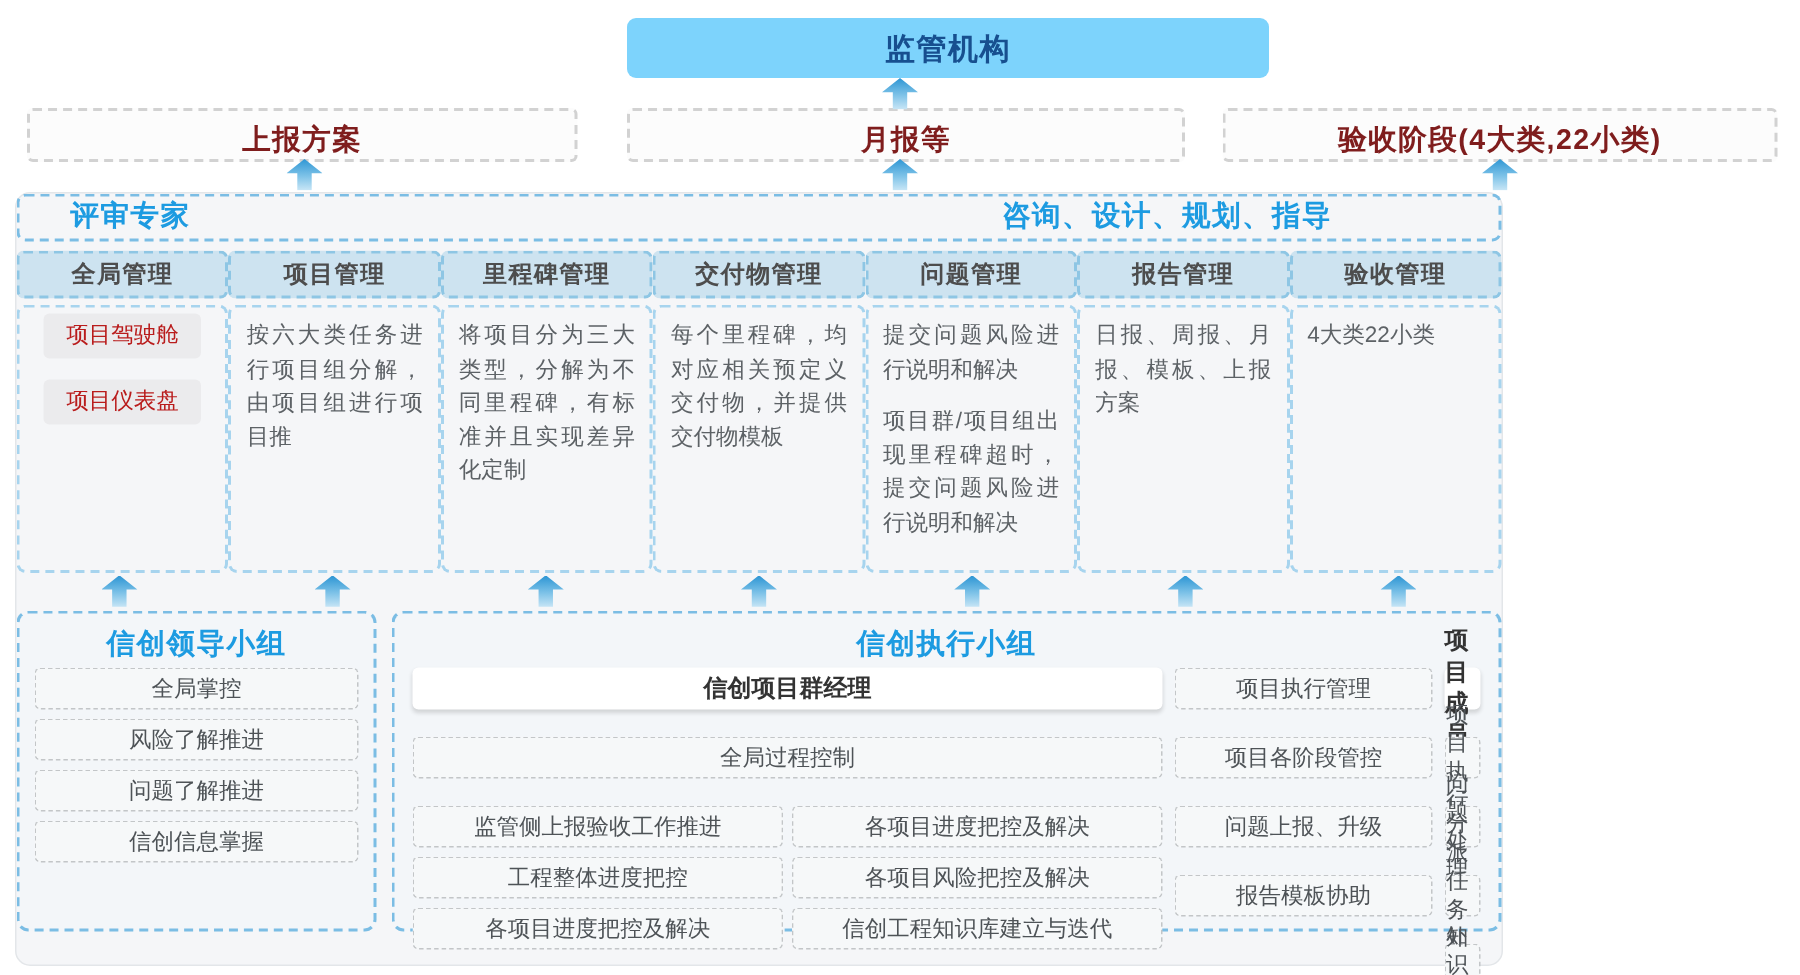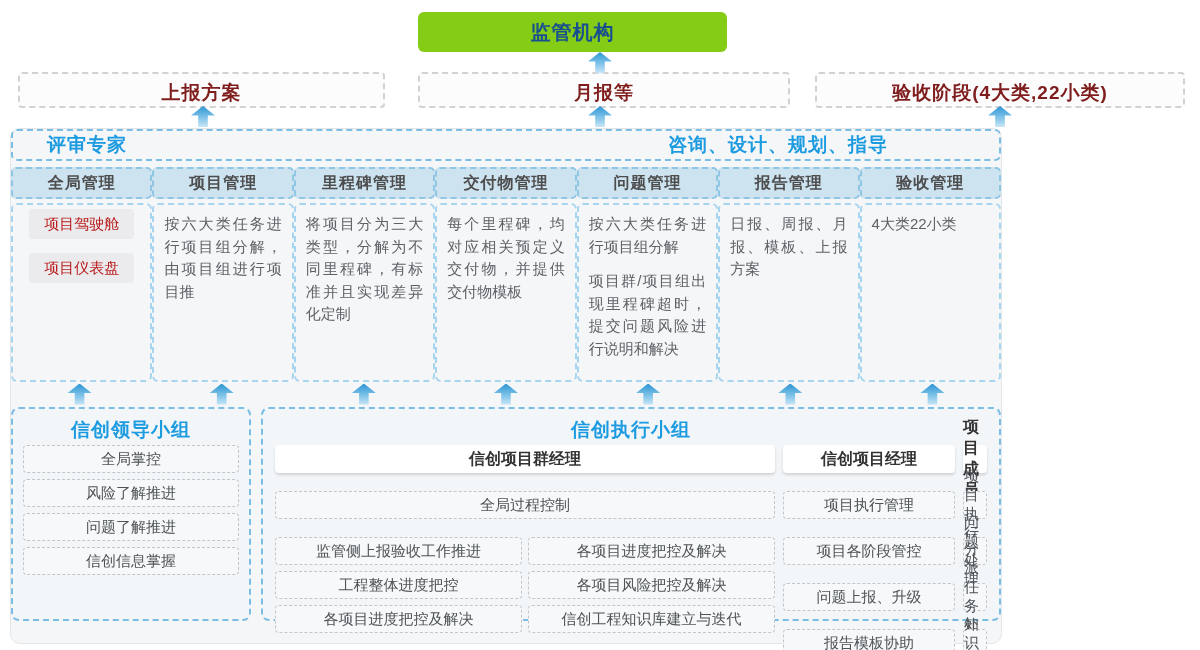--- a/index.html
+++ b/index.html
@@ -1,20 +1,20 @@
 <!DOCTYPE html>
 <html><head>
 <meta charset="utf-8">
 <style>
   html,body{margin:0;padding:0;background:#ffffff;}
   body{width:1200px;height:650px;overflow:hidden;font-family:"Liberation Sans","DejaVu Sans",sans-serif;}
   .canvas{position:relative;width:1200px;height:650px;}
 
   
-  .regulator{position:absolute;left:418px;top:12px;width:309px;height:40px;background:#84cc16;border-radius:6px;
+  .regulator{position:absolute;left:418px;top:12px;width:428px;height:40px;background:#7dd3fc;border-radius:6px;
     display:flex;align-items:center;justify-content:center;font-size:20px;font-weight:bold;color:#174f8f;letter-spacing:1px;}
 
   
   .report-box{position:absolute;top:72px;height:36px;box-sizing:border-box;background:#fcfcfc;
     border:2px dashed #d2d2d2;border-radius:4px;display:flex;align-items:flex-end;justify-content:center;
     font-size:19px;font-weight:bold;color:#7f1d1d;letter-spacing:1px;}
   .report-1{left:18px;width:367px;}
   .report-2{left:418px;width:372px;}
   .report-3{left:815px;width:370px;}
 
@@ -126,21 +126,21 @@
       <div class="col">
         <div class="col-header">交付物管理</div>
         <div class="col-body">
           <p>每个里程碑，均对应相关预定义交付物，并提供交付物模板</p>
         </div>
       </div>
 
       <div class="col">
         <div class="col-header">问题管理</div>
         <div class="col-body">
-          <p>按六大类任务进行项目组分解</p>
+          <p>提交问题风险进行说明和解决</p>
           <p>项目群/项目组出现里程碑超时，提交问题风险进行说明和解决</p>
         </div>
       </div>
 
       <div class="col">
         <div class="col-header">报告管理</div>
         <div class="col-body">
           <p>日报、周报、月报、模板、上报方案</p>
         </div>
       </div>
@@ -187,21 +187,20 @@
               <div class="item">监管侧上报验收工作推进</div>
               <div class="item">各项目进度把控及解决</div>
               <div class="item">工程整体进度把控</div>
               <div class="item">各项目风险把控及解决</div>
               <div class="item">各项目进度把控及解决</div>
               <div class="item">信创工程知识库建立与迭代</div>
             </div>
           </div>
 
           <div class="subcol">
-            <div class="role-box">信创项目经理</div>
             <div class="item">项目执行管理</div>
             <div class="item">项目各阶段管控</div>
             <div class="item">问题上报、升级</div>
             <div class="item">报告模板协助</div>
           </div>
 
           <div class="subcol">
             <div class="role-box">项目成员</div>
             <div class="item">项目执行</div>
             <div class="item">问题处理</div>

